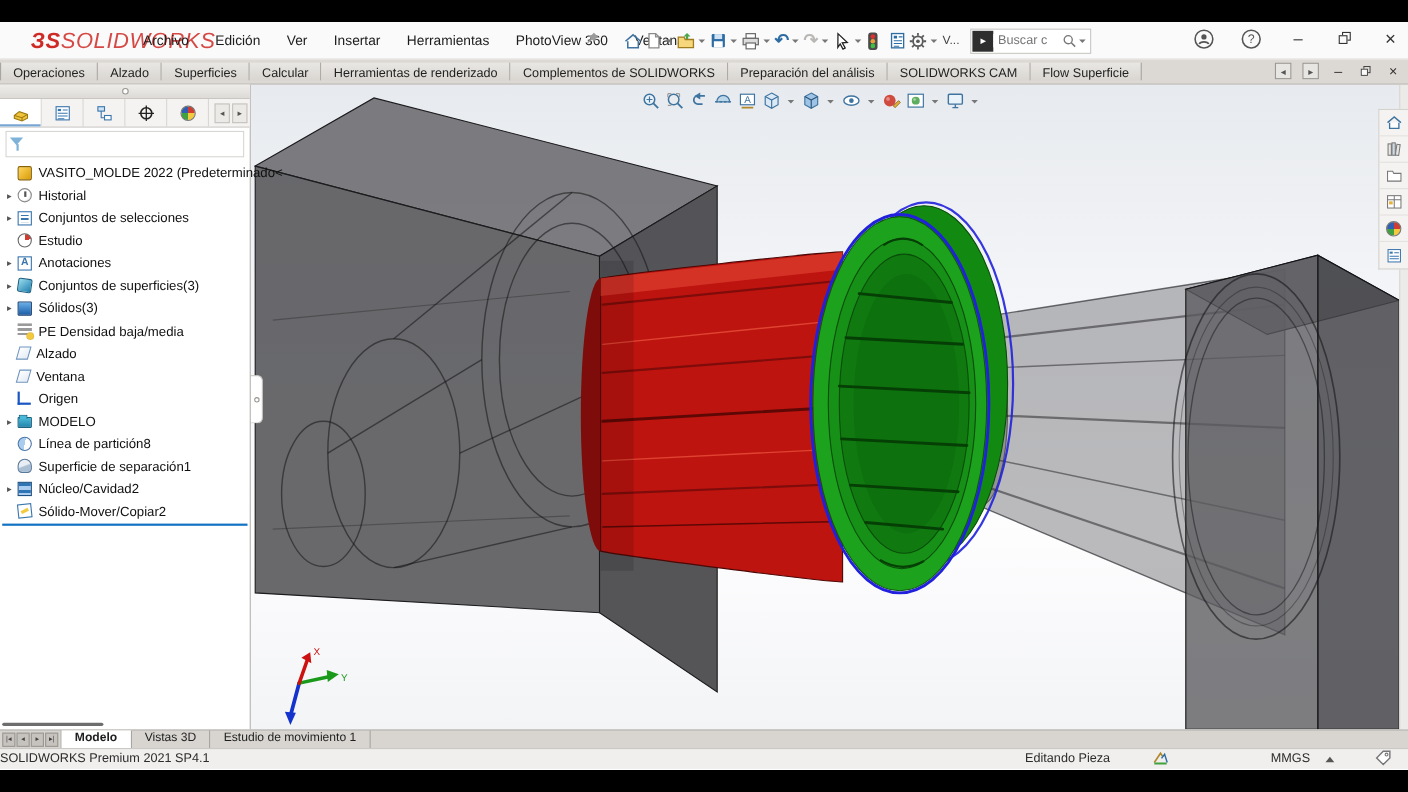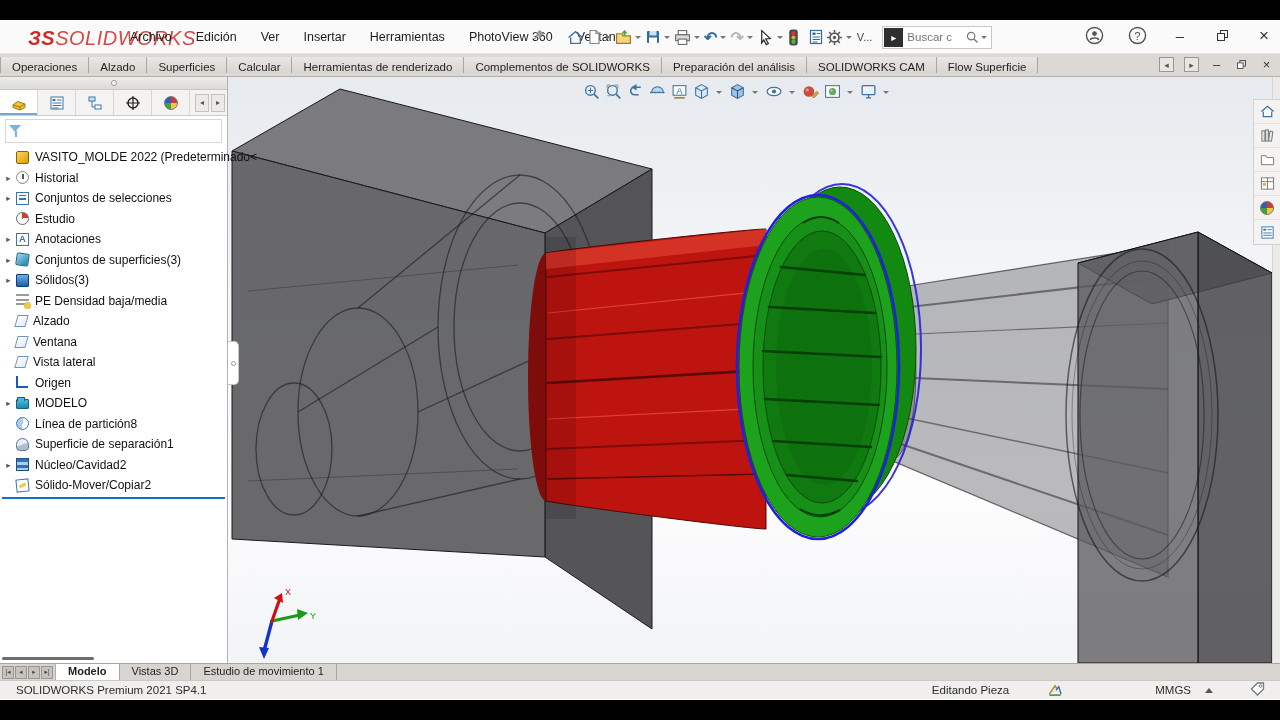--- a/index.html
+++ b/index.html
@@ -123,21 +123,21 @@
     color:#1f1f1f;align-items:stretch}
   .bnav{display:flex;align-items:center;gap:1px;padding:1px 2px;border-right:1px solid #b3b0ac}
   .bnb{width:12px;height:13px;background:#c6c3bf;border:1px solid #9a9792;display:flex;
     align-items:center;justify-content:center;font-size:6.5px;color:#444}
   .btab{padding:1px 12px 0;border-right:1px solid #a9a6a2;cursor:default;white-space:nowrap}
   .btab.active{background:#fff;font-weight:bold}
 
   
   .status{height:19px;background:var(--statusbar-bg);border-top:1px solid #cbc9c6;display:flex;
     align-items:center;font-size:11.5px;color:#2c2c2c}
-  .st-left{padding-left:16px}
+  .st-left{padding-left:0}
   .st-edit{margin-left:auto}
   .st-gap1{width:38px}.st-gap2{width:92px}.st-gap3{width:36px}
   .upcaret{width:0;height:0;border:4px solid transparent;border-bottom:5px solid #555;margin:-4px 0 0 14px}
 </style>
 </head>
 <body>
 
 <div class="app">
 
   <div class="titlebar">
@@ -377,25 +377,20 @@
         </div>
         <div class="trow">
           <span class="arr"></span>
           <span class="ticn i-plane"></span>
           <span class="lbl">Alzado</span>
         </div>
         <div class="trow">
           <span class="arr"></span>
           <span class="ticn i-plane"></span>
           <span class="lbl">Ventana</span>
-        </div>
-        <div class="trow">
-          <span class="arr"></span>
-          <span class="ticn i-plane"></span>
-          <span class="lbl">Vista lateral</span>
         </div>
         <div class="trow">
           <span class="arr"></span>
           <span class="ticn"><span class="i-origin ticn" style="margin:0"></span></span>
           <span class="lbl">Origen</span>
         </div>
         <div class="trow">
           <span class="arr">▸</span>
           <span class="ticn i-folder"></span>
           <span class="lbl">MODELO</span>

